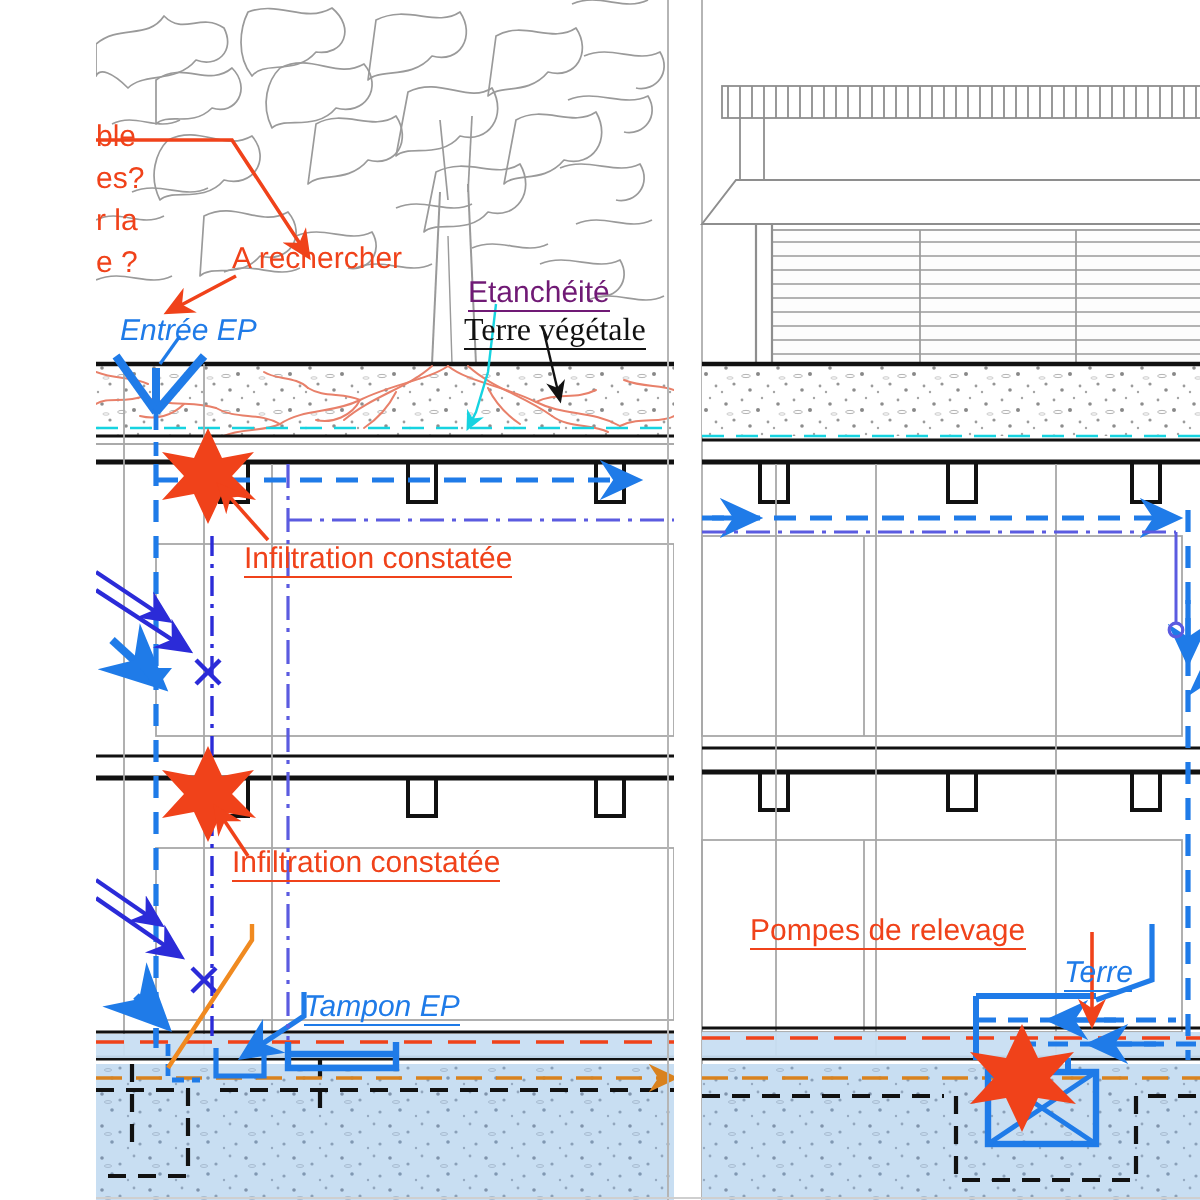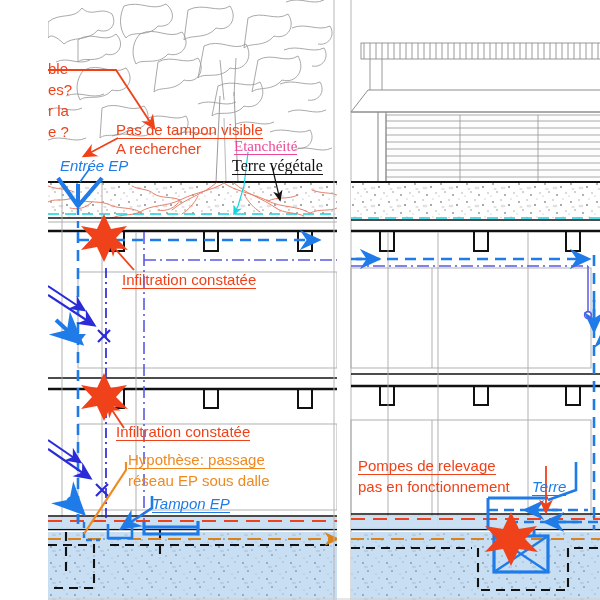--- a/index.html
+++ b/index.html
@@ -3,21 +3,21 @@
 <meta charset="utf-8">
 <style>
   html,body{margin:0;padding:0;background:#ffffff;}
   body{width:600px;height:600px;overflow:hidden;
        font-family:"Liberation Sans",sans-serif;}
   #stage{position:relative;width:600px;height:464px;background:#fff;margin-left:48px;}
   svg{position:absolute;top:0;left:0;}
   .lbl{position:absolute;white-space:nowrap;font-family:"Liberation Sans",sans-serif;}
   .lbl-red{color:#F0421A;}
   .lbl-blue{color:#1F7BE8;font-style:italic;}
-  .lbl-cyan{color:#ec4899;font-family:Liberation Serif, serif;}
+  .lbl-cyan{color:#701a75;}
   .lbl-orange{color:#F08A20;}
   .lbl-black{color:#111111;}
   .ul{border-bottom:1.4px solid currentColor;display:inline-block;line-height:1.07;}
 </style>
 </head>
 <body>
 
 <div id="stage">
 
 <svg width="600" height="600" viewBox="0 0 600 600">
@@ -380,21 +380,20 @@
 </svg>
 
 <div class="lbl lbl-red" style="left:0px;top:58px;font-size:15px;line-height:21px;">
   <div>ble</div>
   <div>es?</div>
   <div>r la</div>
   <div>e ?</div>
 </div>
 
 <div class="lbl lbl-red" style="left:68px;top:120px;font-size:15px;line-height:19px;">
-  <div><span class="ul">Pas de tampon visible</span></div>
   <div>A rechercher</div>
 </div>
 
 <div class="lbl lbl-cyan" style="left:186px;top:138px;font-size:15px;">
   <span class="ul">Etanchéité</span>
 </div>
 
 <div class="lbl lbl-black" style="left:184px;top:157px;font-size:16px;font-family:Liberation Serif, serif;">
   <span class="ul">Terre végétale</span>
 </div>
@@ -404,32 +403,27 @@
 </div>
 
 <div class="lbl lbl-red" style="left:74px;top:271px;font-size:15px;">
   <span class="ul">Infiltration constatée</span>
 </div>
 
 <div class="lbl lbl-red" style="left:68px;top:423px;font-size:15px;">
   <span class="ul">Infiltration constatée</span>
 </div>
 
-<div class="lbl lbl-orange" style="left:80px;top:449px;font-size:15px;line-height:21px;">
-  <div><span class="ul">Hypothèse: passage</span></div>
-  <div>réseau EP sous dalle</div>
-</div>
 
 <div class="lbl lbl-blue" style="left:104px;top:495px;font-size:15px;text-align:center;">
   <span class="ul">Tampon EP</span>
 </div>
 
-<div class="lbl lbl-red" style="left:310px;top:455px;font-size:15px;line-height:21px;">
+<div class="lbl lbl-red" style="left:327px;top:455px;font-size:15px;line-height:21px;text-align:center;">
   <div><span class="ul">Pompes de relevage</span></div>
-  <div>pas en fonctionnement</div>
 </div>
 
 <div class="lbl lbl-blue" style="left:484px;top:478px;font-size:15px;">
   <span class="ul">Terre</span>
 </div>
 
 <div class="lbl lbl-cyan" style="left:590px;top:140px;font-size:16px;">
   <span>R</span>
 </div>
 

